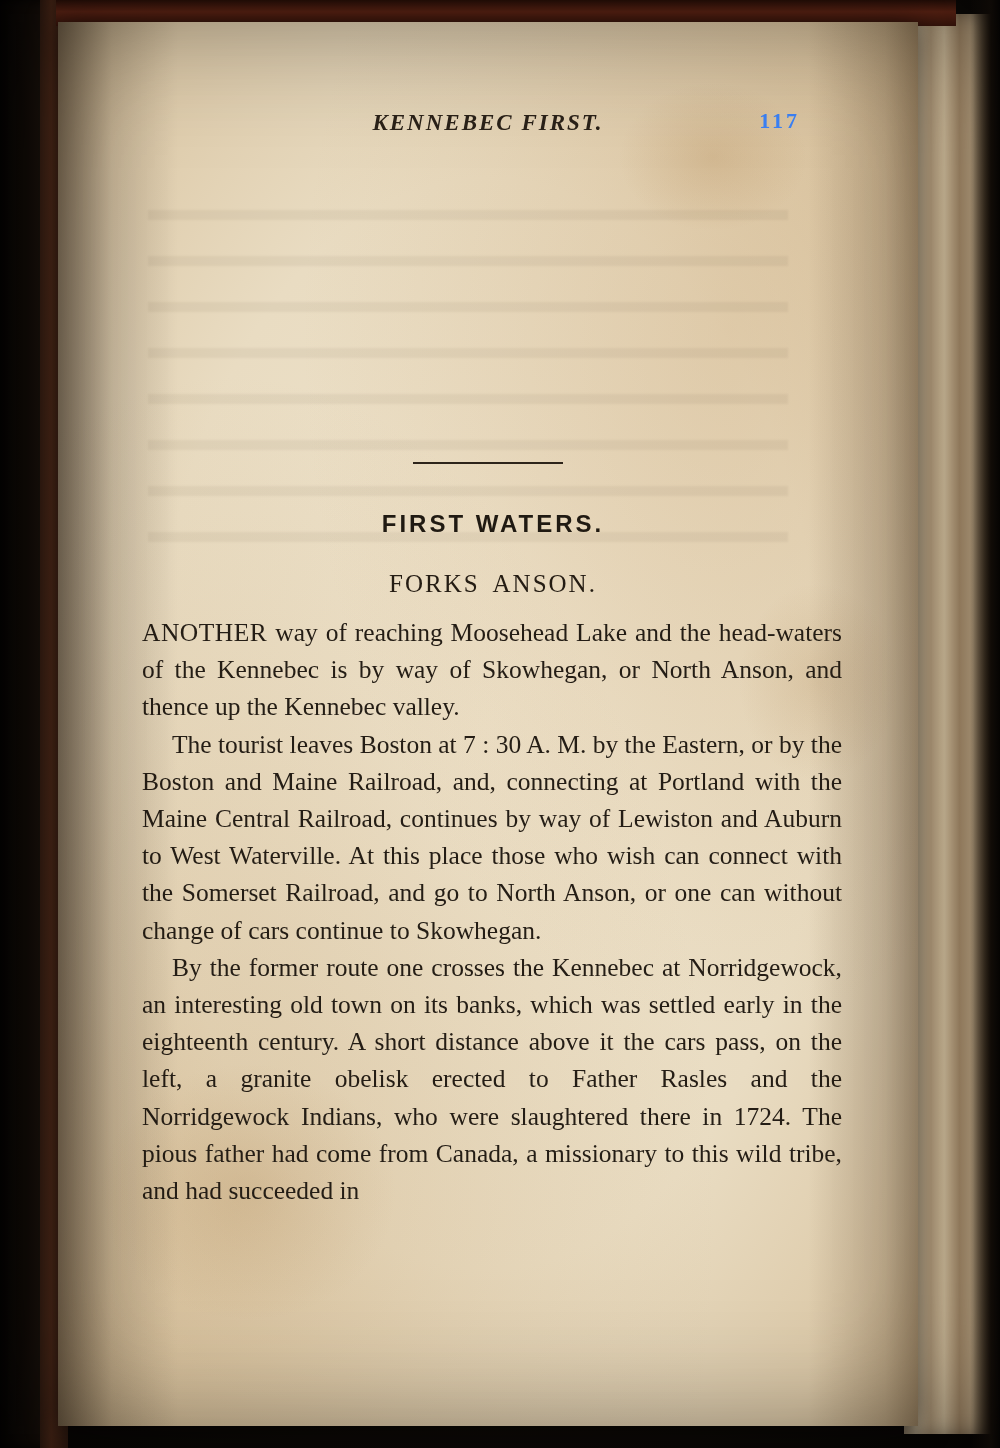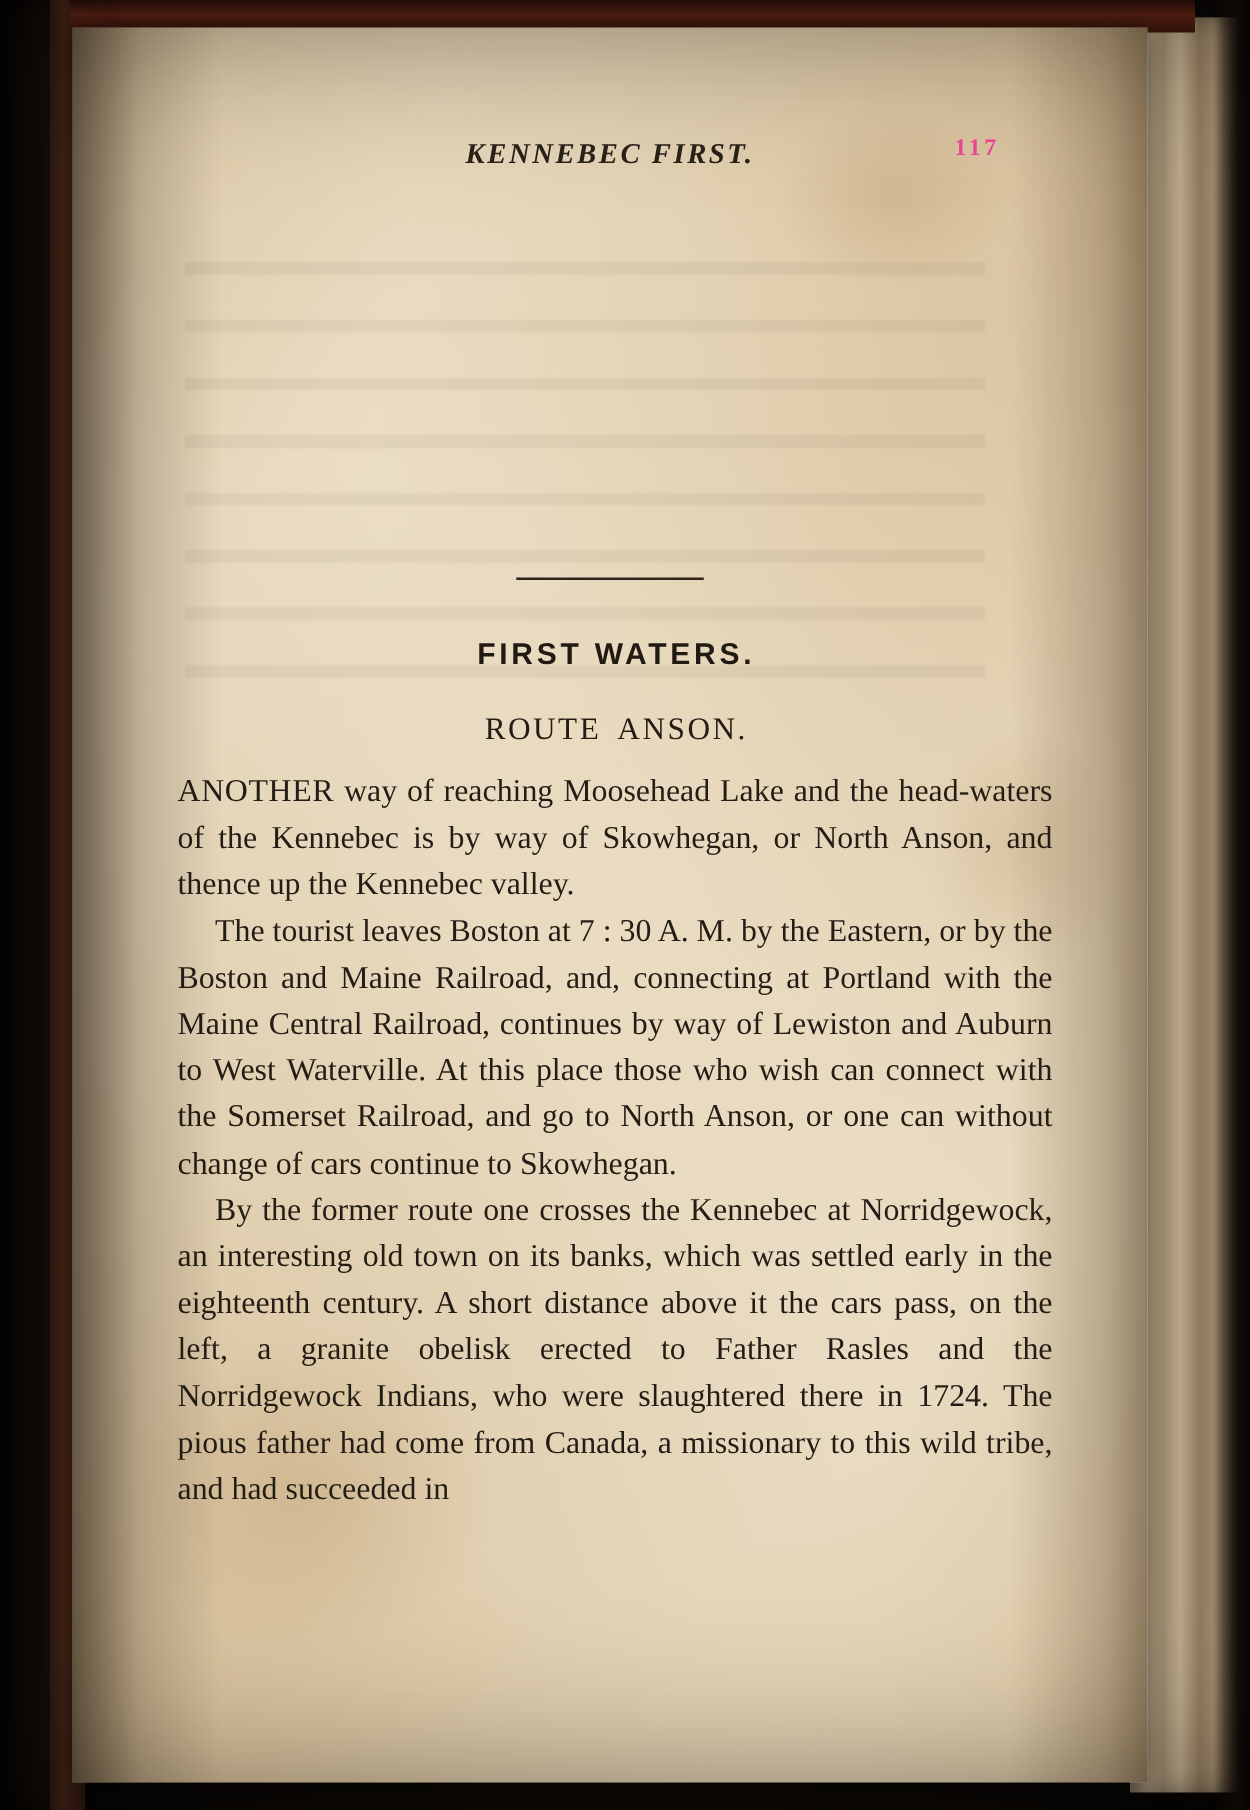--- a/index.html
+++ b/index.html
@@ -115,24 +115,24 @@
     font-style: italic;
     font-weight: 700;
     letter-spacing: 2px;
     font-size: 23px;
     color: #2a2118;
   }
   .folio {
     position: absolute;
     right: 118px;
     top: 86px;
-    font-size: 19px;
+    font-size: 22px;
     font-weight: 700;
     letter-spacing: 3px;
-    color: #ec4899;
+    color: #3b82f6;
     margin-left: 12px;
   }
 
   .chapter-title {
     position: absolute;
     top: 300px;
     left: 90px;
     width: 690px;
     text-align: center;
     font-size: 34px;
@@ -243,21 +243,21 @@
     <div class="running-head">
       <span class="running-title">KENNEBEC FIRST.</span>
     </div>
     <div class="folio">117</div>
 
 
     <div class="rule"></div>
 
     <div class="section-head">FIRST WATERS.</div>
 
-    <div class="sub-head">ROUTE ANSON.</div>
+    <div class="sub-head">FORKS ANSON.</div>
 
     <div class="body">
       <p><span class="smallcaps">ANOTHER</span><span> way of reaching Moosehead Lake and the head-waters of the Kennebec is by way of Skowhegan, or North Anson, and thence up the Kennebec valley.</span></p>
       <p class="indent">The tourist leaves Boston at 7 : 30 A. M. by the Eastern, or by the Boston and Maine Railroad, and, connecting at Portland with the Maine Central Railroad, continues by way of Lewiston and Auburn to West Waterville.  At this place those who wish can connect with the Somerset Railroad, and go to North Anson, or one can without change of cars continue to Skowhegan.</p>
       <p class="indent">By the former route one crosses the Kennebec at Norridgewock, an interesting old town on its banks, which was settled early in the eighteenth century.  A short distance above it the cars pass, on the left, a granite obelisk erected to Father Rasles and the Norridgewock Indians, who were slaughtered there in 1724.  The pious father had come from Canada, a missionary to this wild tribe, and had succeeded in</p>
     </div>
 
   </div>
 
   <div class="gutter-shade"></div>

